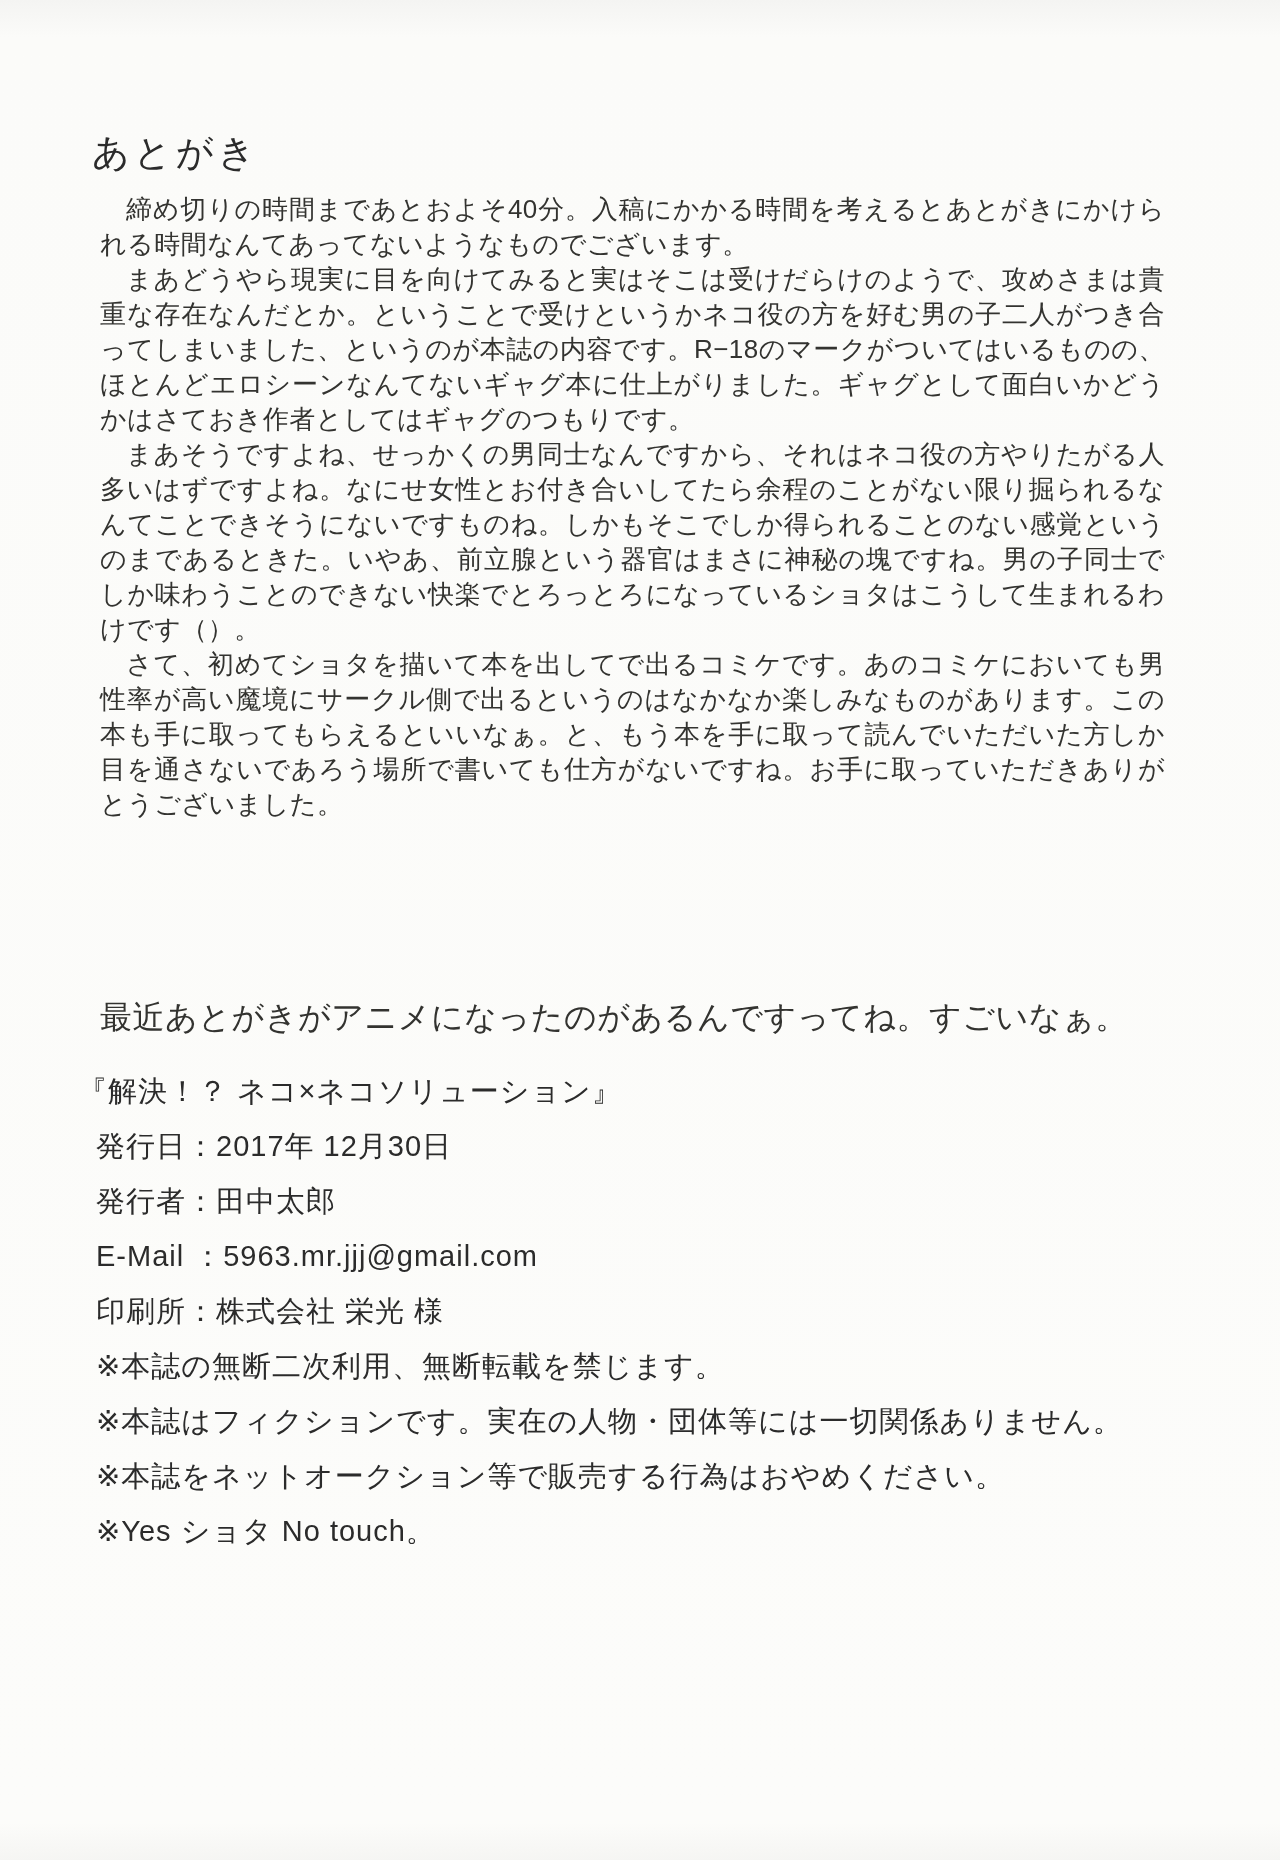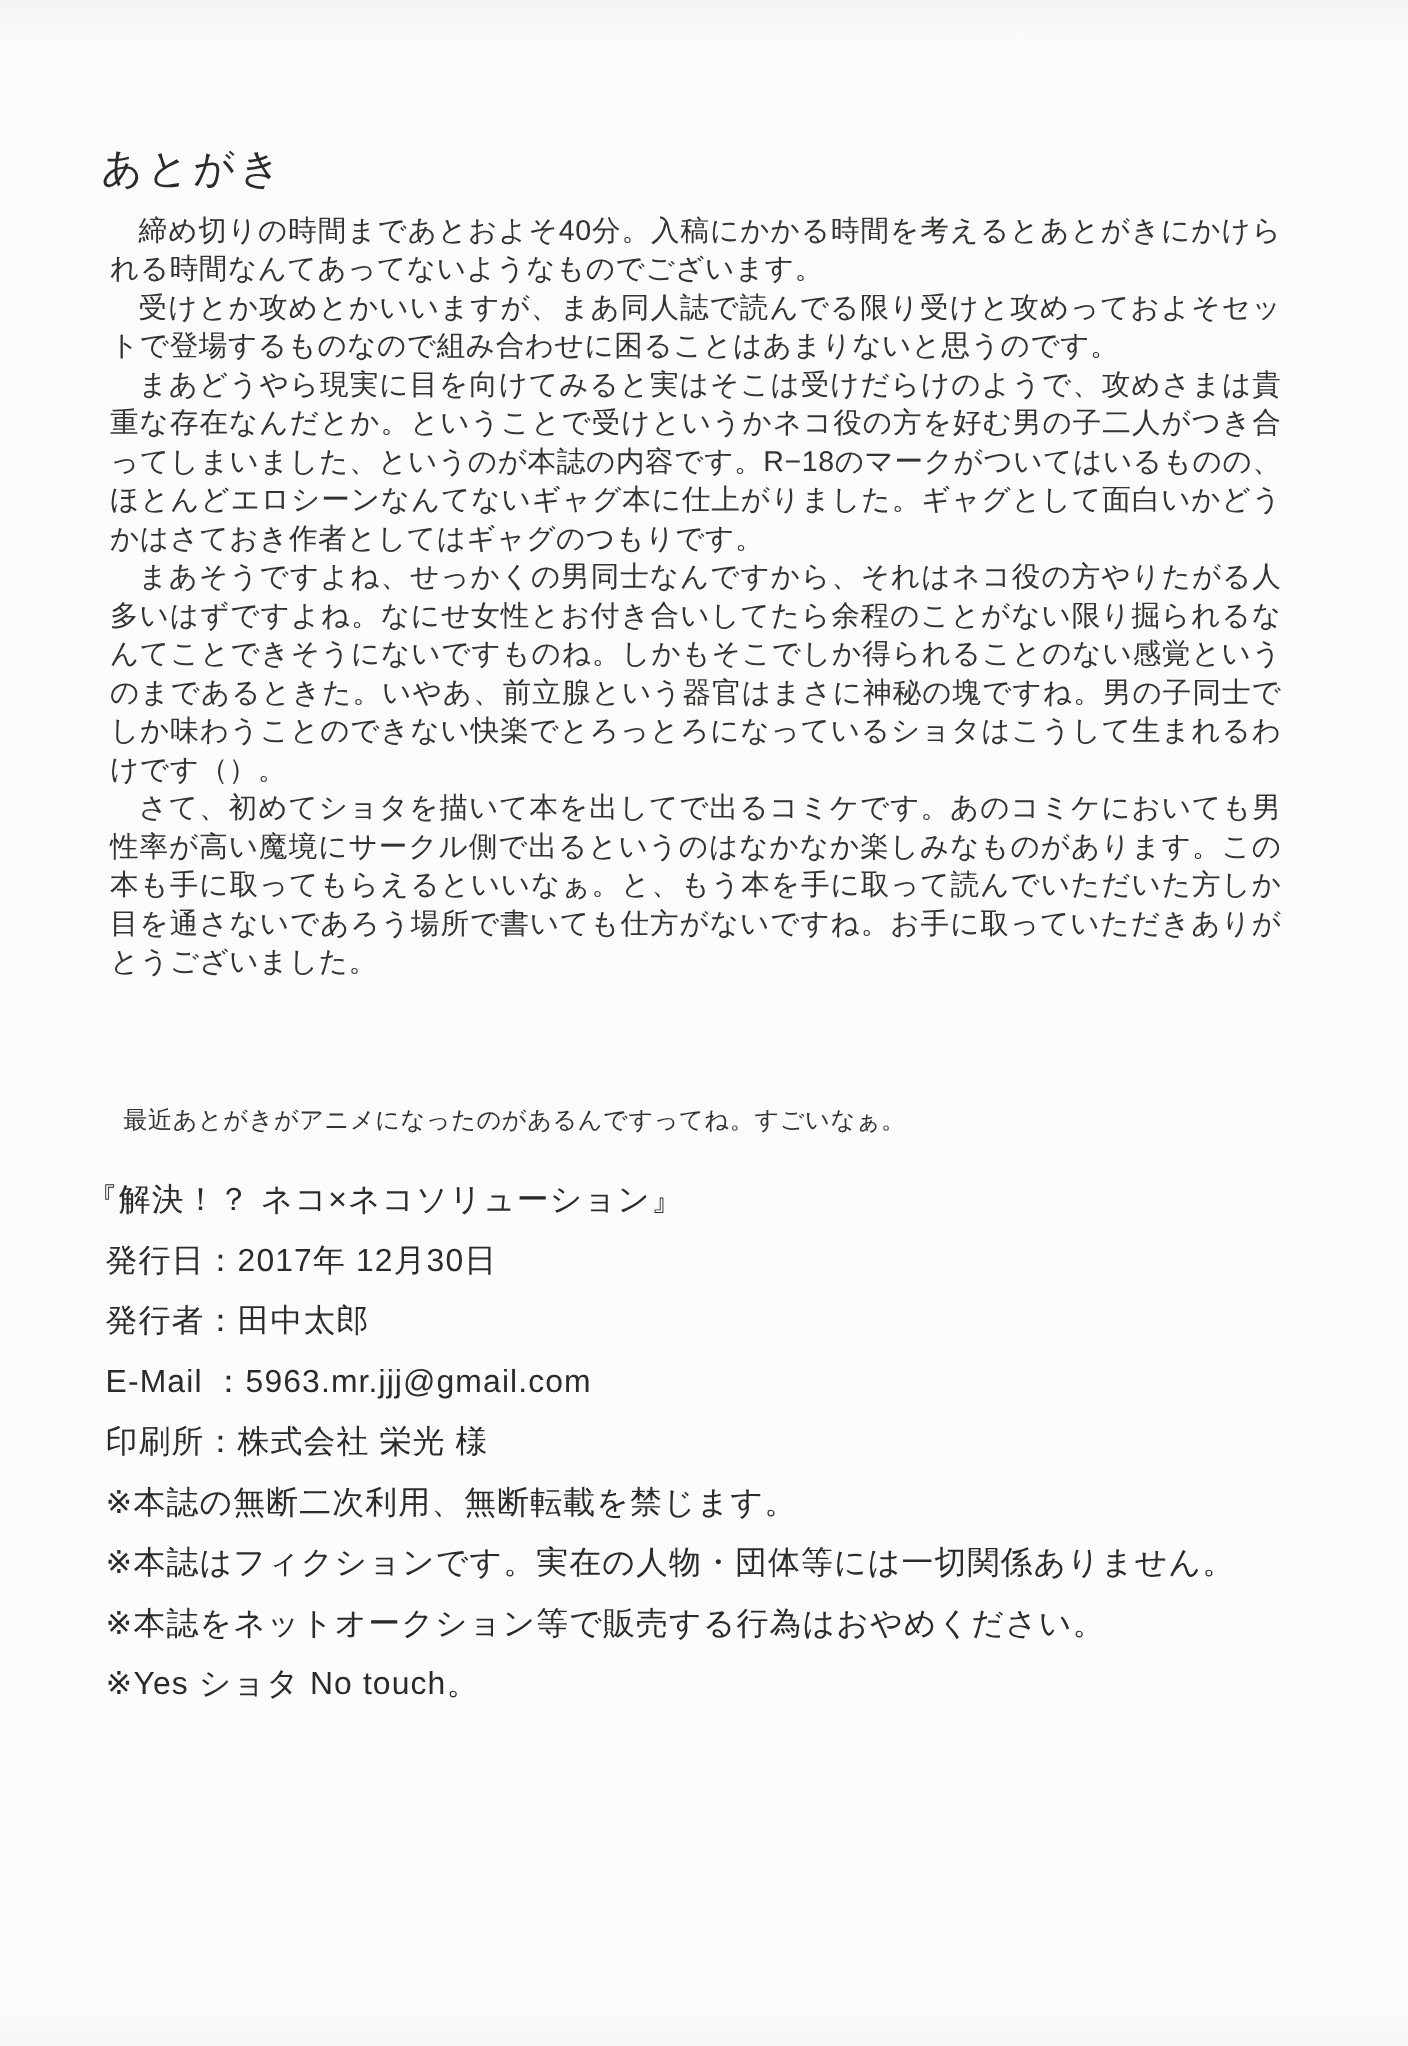--- a/index.html
+++ b/index.html
@@ -42,24 +42,24 @@
     letter-spacing: 0.5px;
     color: #333330;
   }
   .body-text p {
     margin: 0;
     text-indent: 1em;
   }
   .final-note {
     position: absolute;
     top: 1000px;
-    left: 112px;
+    left: 100px;
     width: 1065px;
     margin: 0;
-    font-size: 22px;
+    font-size: 32px;
     line-height: 35.5px;
     letter-spacing: 0.5px;
     color: #333330;
   }
   .colophon {
     position: absolute;
     top: 1058px;
     left: 78px;
     width: 1130px;
     font-size: 29px;
@@ -77,21 +77,20 @@
 </style>
 </head>
 <body>
 
 <div class="page">
 
   <h1 class="page-title">あとがき</h1>
 
   <div class="body-text">
     <p>締め切りの時間まであとおよそ40分。入稿にかかる時間を考えるとあとがきにかけられる時間なんてあってないようなものでございます。</p>
-    <p>受けとか攻めとかいいますが、まあ同人誌で読んでる限り受けと攻めっておよそセットで登場するものなので組み合わせに困ることはあまりないと思うのです。</p>
     <p>まあどうやら現実に目を向けてみると実はそこは受けだらけのようで、攻めさまは貴重な存在なんだとか。ということで受けというかネコ役の方を好む男の子二人がつき合ってしまいました、というのが本誌の内容です。R−18のマークがついてはいるものの、ほとんどエロシーンなんてないギャグ本に仕上がりました。ギャグとして面白いかどうかはさておき作者としてはギャグのつもりです。</p>
     <p>まあそうですよね、せっかくの男同士なんですから、それはネコ役の方やりたがる人多いはずですよね。なにせ女性とお付き合いしてたら余程のことがない限り掘られるなんてことできそうにないですものね。しかもそこでしか得られることのない感覚というのまであるときた。いやあ、前立腺という器官はまさに神秘の塊ですね。男の子同士でしか味わうことのできない快楽でとろっとろになっているショタはこうして生まれるわけです（）。</p>
     <p>さて、初めてショタを描いて本を出してで出るコミケです。あのコミケにおいても男性率が高い魔境にサークル側で出るというのはなかなか楽しみなものがあります。この本も手に取ってもらえるといいなぁ。と、もう本を手に取って読んでいただいた方しか目を通さないであろう場所で書いても仕方がないですね。お手に取っていただきありがとうございました。</p>
   </div>
 
   <p class="final-note">最近あとがきがアニメになったのがあるんですってね。すごいなぁ。</p>
 
   <div class="colophon">
     <p class="book-title">『解決！？ ネコ×ネコソリューション』</p>
     <p>発行日：2017年 12月30日</p>

